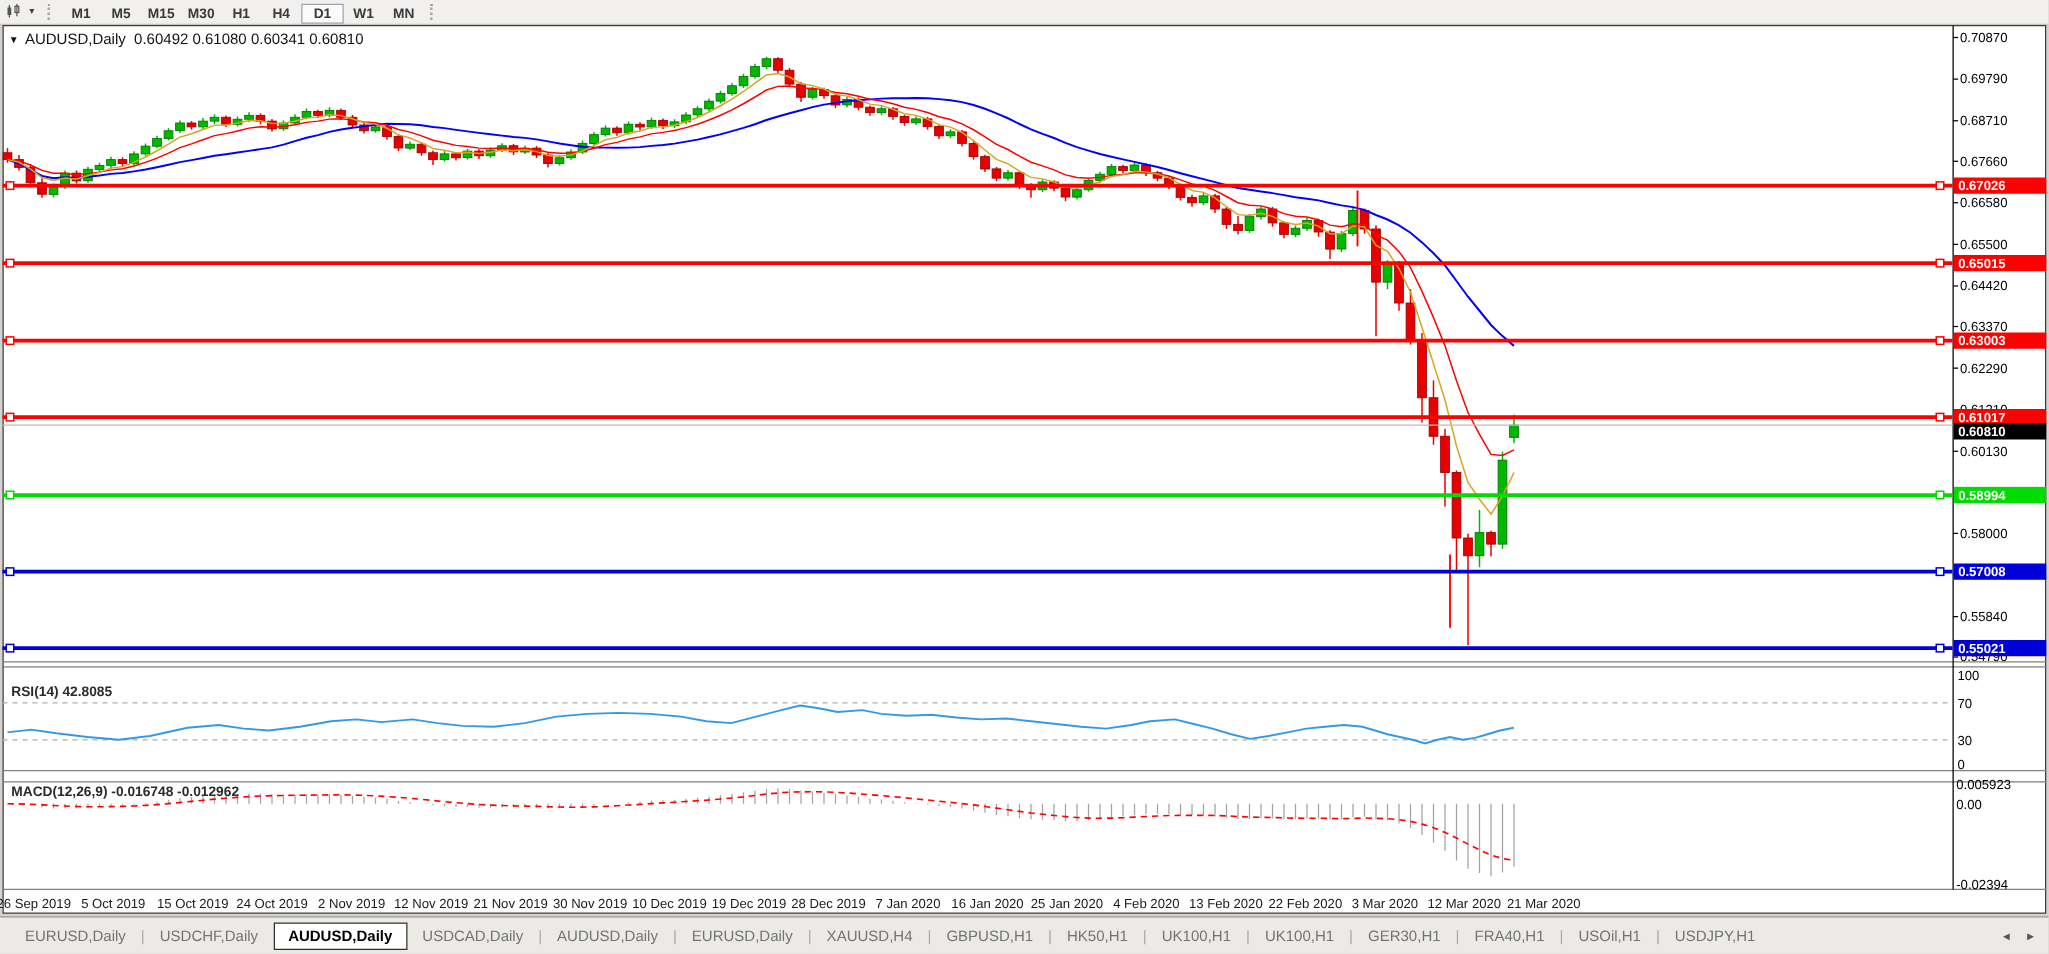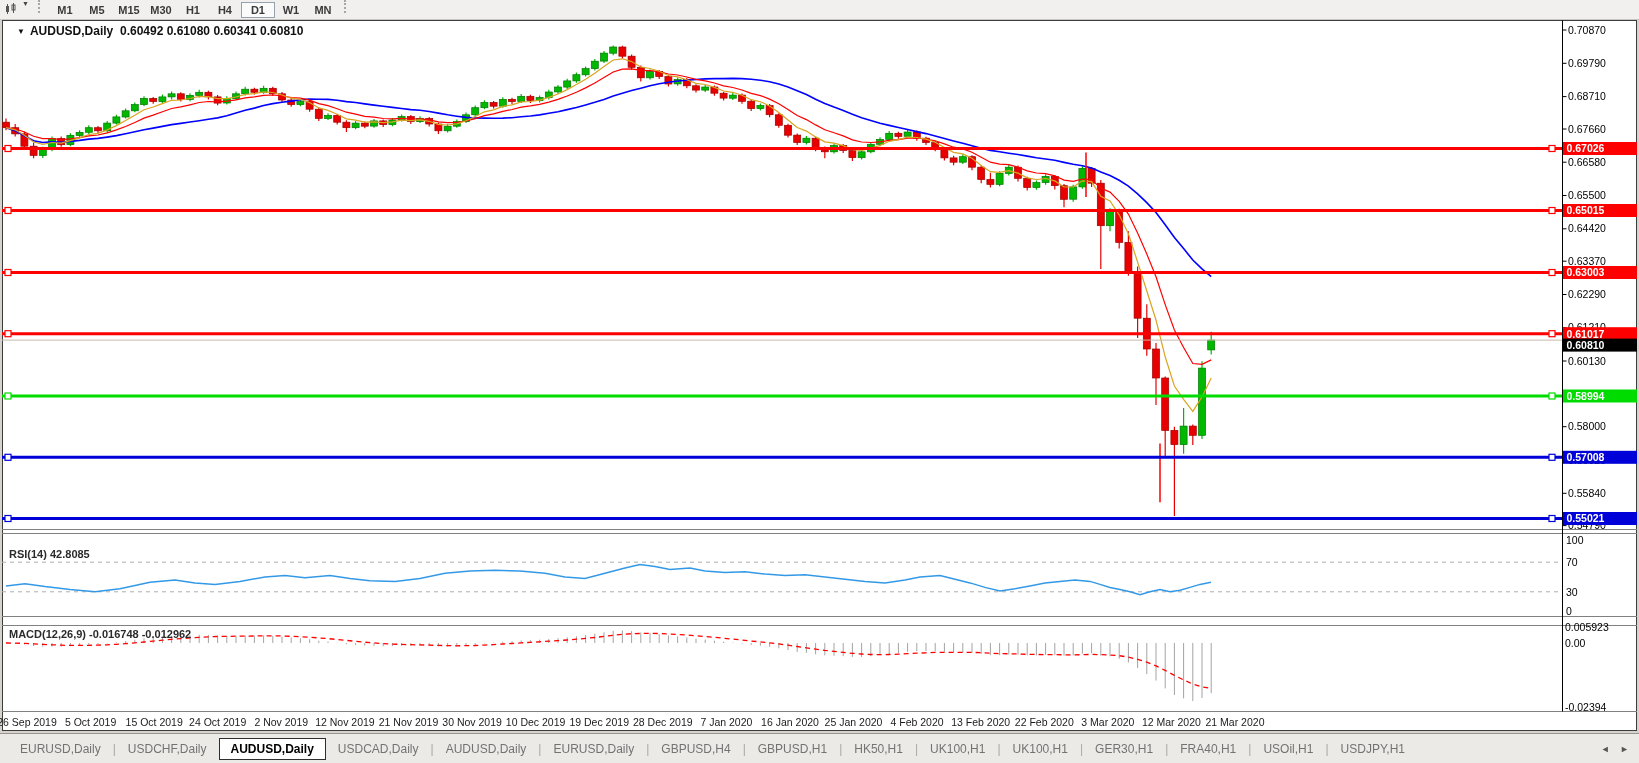--- a/index.html
+++ b/index.html
@@ -1,31 +1,31 @@
 <!DOCTYPE html>
 <html><head>
 <meta charset="utf-8">
 <style>
   html,body{margin:0;padding:0;background:#d6d3ce;font-family:"Liberation Sans",sans-serif;}
   #app{position:relative;width:1639px;height:763px;background:#d6d3ce;overflow:hidden;}
   
   #toolbar{position:absolute;left:0;top:0;width:1639px;height:19px;background:#f1f0ee;
-           border-bottom:1px solid #c9c6c2;display:flex;z-index:6;}
+           border-bottom:1px solid #c9c6c2;display:flex;align-items:center;z-index:6;}
   .tool-icon{display:inline-flex;align-items:center;margin-left:4px;}
   .caret{font-size:7px;color:#444;margin:0 4px 0 2px;}
   .grip{width:4px;height:13px;margin:0 5px;border-left:2px dotted #a9a6a1;}
   .tf-btn{display:inline-block;min-width:26px;padding:0 3px;text-align:center;
           font:600 11px "Liberation Sans",sans-serif;color:#3a3a3a;line-height:16px;cursor:default;}
   .tf-btn.active{background:#fbfbfb;border:1px solid #98a2ae;line-height:14px;}
   
   #chart-svg{position:absolute;left:0;top:0;}
   svg text{font-family:"Liberation Sans",sans-serif;}
   
   .overlay{position:absolute;pointer-events:none;white-space:pre;}
-  #chart-title{left:17px;top:24px;font-size:12px;font-weight:bold;color:#111;}
+  #chart-title{left:7px;top:24px;font-size:12px;font-weight:normal;color:#111;}
   #chart-title .tri{font-size:8px;vertical-align:1px;margin-right:5px;pointer-events:auto;}
   #rsi-label{left:9px;top:548px;font-size:11px;font-weight:bold;color:#2b2b2b;}
   #macd-label{left:9px;top:628px;font-size:11px;font-weight:bold;color:#2b2b2b;}
   
   #tab-bar{position:absolute;left:0;top:733px;width:1639px;height:30px;background:#eceae7;
            border-top:1px solid #979590;display:flex;align-items:center;}
   #tabs{display:flex;align-items:center;margin-left:8px;}
   .tab{font-size:12px;color:#737373;padding:3px 12px;cursor:default;}
   .tab.active{background:#fff;border:1px solid #2e2e2e;font-weight:bold;color:#000;padding:3px 11px;}
   .sep{color:#a8a8a8;font-size:12px;}
@@ -576,21 +576,21 @@
         <span class="tab">EURUSD,Daily</span>
         <span class="sep">|</span>
         <span class="tab">USDCHF,Daily</span>
         <span class="tab active">AUDUSD,Daily</span>
         <span class="tab">USDCAD,Daily</span>
         <span class="sep">|</span>
         <span class="tab">AUDUSD,Daily</span>
         <span class="sep">|</span>
         <span class="tab">EURUSD,Daily</span>
         <span class="sep">|</span>
-        <span class="tab">GBPUSD,H4</span>
+        <span class="tab">XAUUSD,H4</span>
         <span class="sep">|</span>
         <span class="tab">GBPUSD,H1</span>
         <span class="sep">|</span>
         <span class="tab">HK50,H1</span>
         <span class="sep">|</span>
         <span class="tab">UK100,H1</span>
         <span class="sep">|</span>
         <span class="tab">UK100,H1</span>
         <span class="sep">|</span>
         <span class="tab">GER30,H1</span>

